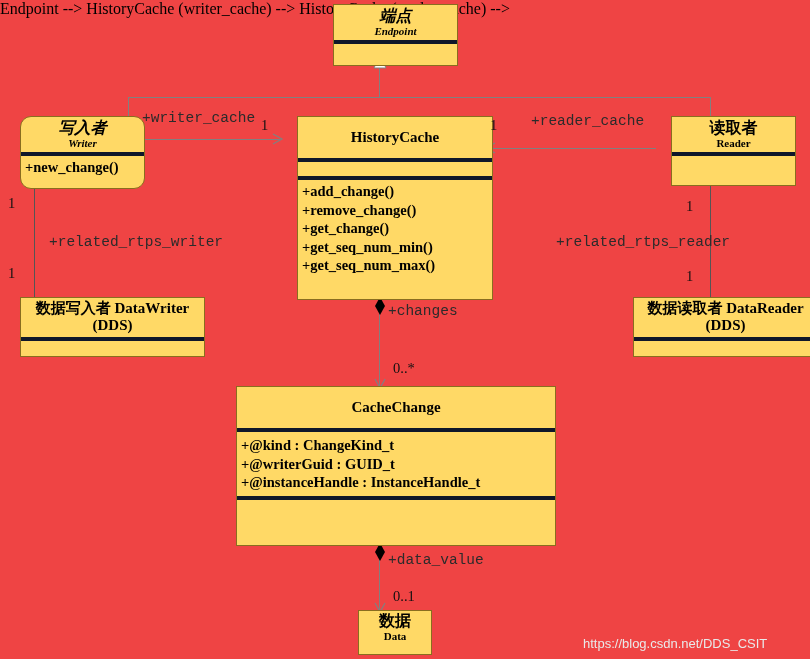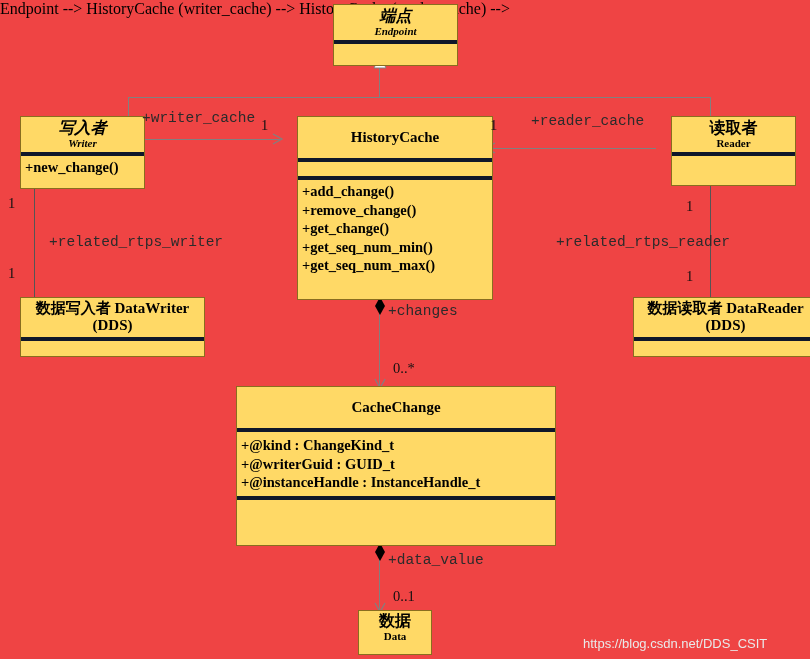--- a/index.html
+++ b/index.html
@@ -167,21 +167,21 @@
   
   <div class="cls" style="left:317px; top:4px; width:125px; height:62px;">
     <div class="sect name ital">
       <span class="zh">端点</span>
       <span class="en">Endpoint</span>
     </div>
     <div class="sect empty-sect"></div>
   </div>
 
   
-  <div class="cls" style="left:4px; top:116px; width:125px; height:73px;">
+  <div class="cls" style="left:4px; top:116px; width:125px; height:73px;border-radius:11px;">
     <div class="sect name ital">
       <span class="zh">写入者</span>
       <span class="en">Writer</span>
     </div>
     <div class="sect members">
       <div>+new_change()</div>
     </div>
   </div>
 
   

